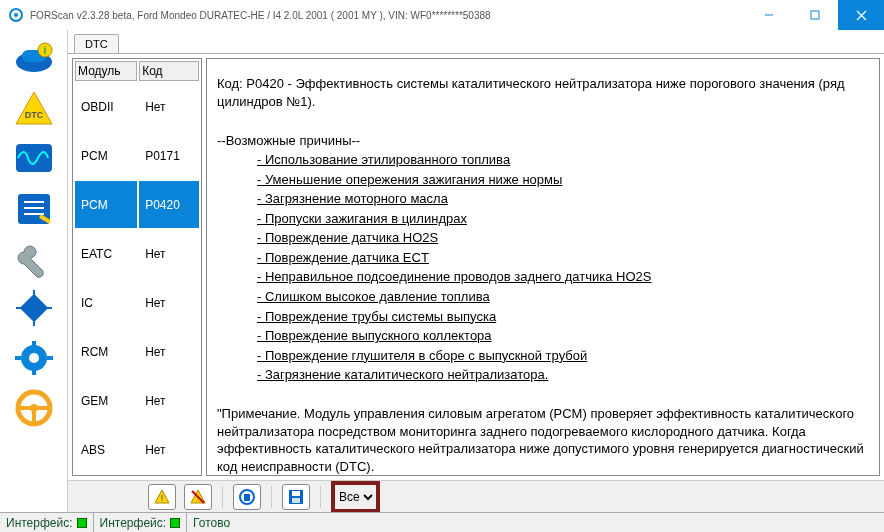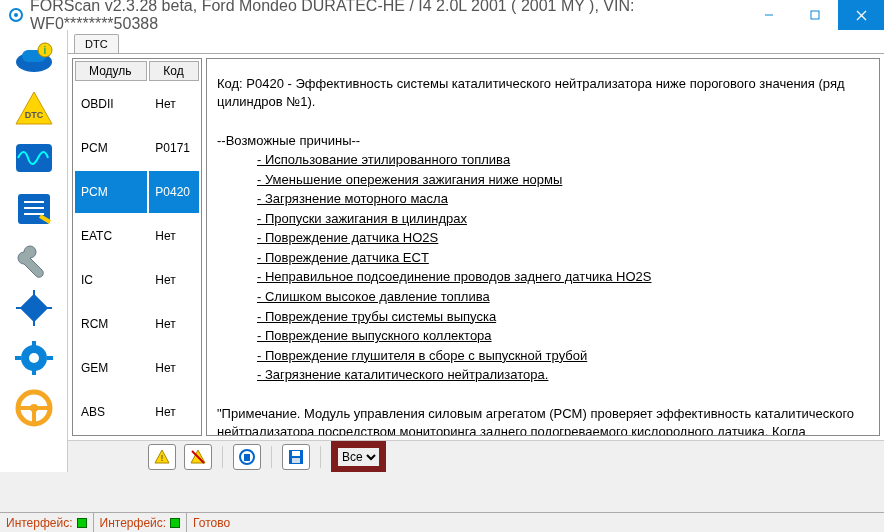--- a/index.html
+++ b/index.html
@@ -1,43 +1,43 @@
 <!DOCTYPE html>
 <html><head>
 <meta charset="utf-8">
 <style>
 * { box-sizing: border-box; margin: 0; padding: 0; }
 body { font-family: Tahoma, Arial, sans-serif; font-size: 12px; background: #f0f0f0; width: 884px; height: 532px; overflow: hidden; display: flex; flex-direction: column; }
-.titlebar { height: 30px; background: #fff; display: flex; align-items: center; padding-left: 8px; color: #555; font-size: 16px; }
+.titlebar { height: 30px; background: #fff; display: flex; align-items: center; padding-left: 8px; color: #555; font-size: 10px; }
 .titlebar-icon { width: 16px; height: 16px; margin-right: 6px; }
 .titlebar-text { flex: 1; }
 .win-controls { display: flex; height: 100%; }
 .win-btn { width: 46px; height: 30px; display: flex; align-items: center; justify-content: center; color: #000; }
 .win-btn.close { background: #0a84d8; color: #fff; width: 46px; }
 .win-btn.min, .win-btn.max { color: #0a84d8; }
 .main { flex: 1; display: flex; overflow: hidden; }
 .sidebar { width: 68px; background: #fff; border-right: 1px solid #ccc; display: flex; flex-direction: column; align-items: center; padding-top: 4px; gap: 2px; }
 .side-btn { width: 56px; height: 48px; display: flex; align-items: center; justify-content: center; border-radius: 4px; }
 .content { flex: 1; display: flex; flex-direction: column; background: #fff; overflow: hidden; }
 .tabstrip { height: 24px; display: flex; align-items: flex-end; padding-left: 6px; border-bottom: 1px solid #aaa; }
 .tab { padding: 3px 10px; border: 1px solid #aaa; border-bottom: none; background: #f5f5f5; font-size: 11px; border-top-left-radius: 2px; border-top-right-radius: 2px; }
 .workarea { flex: 1; display: flex; overflow: hidden; padding: 4px; gap: 4px; }
 .dtc-table { width: 130px; border: 1px solid #888; font-size: 12px; }
-.dtc-table th { background: #f0f0f0; border: 1px solid #aaa; padding: 2px 13px; text-align: left; font-weight: normal; }
+.dtc-table th { background: #f0f0f0; border: 1px solid #aaa; padding: 2px 2px; text-align: left; font-weight: normal; }
 .dtc-table td { padding: 2px 6px; border: 0; }
 .dtc-table tr.selected td { background: #0a84d8; color: #fff; }
 .dtc-table tbody tr { height: 20px; margin-left: 17px; }
 .detail { flex: 1; border: 1px solid #888; padding: 16px 10px; font-size: 13px; color: #000; overflow: hidden; line-height: 1.35; }
 .detail p { margin-bottom: 2px; }
 .indent { padding-left: 40px; text-decoration: underline; }
 .toolbar { height: 32px; background: #f0f0f0; border-top: 1px solid #ccc; display: flex; align-items: center; padding-left: 80px; gap: 8px; }
 .tool-btn { width: 28px; height: 26px; border: 1px solid #888; border-radius: 3px; background: #fff; display: flex; align-items: center; justify-content: center; }
 .tool-sep { width: 1px; height: 22px; background: #ccc; margin: 0 2px; }
-.tool-select { height: 32px; font-size: 12px; border: 7px solid #7f1d1d; }
-.statusbar { height: 20px; background: #f0f0f0; border-top: 1px solid #aaa; display: flex; align-items: center; font-size: 12px; color: #c2410c; margin-top: 40px; }
+.tool-select { height: 32px; font-size: 12px; border: 4px solid #7f1d1d; }
+.statusbar { height: 20px; background: #f0f0f0; border-top: 1px solid #aaa; display: flex; align-items: center; font-size: 12px; color: #14532d; }
 .status-seg { padding: 0 6px; display: flex; align-items: center; gap: 4px; border-right: 1px solid #aaa; height: 100%; }
 .led { width: 10px; height: 10px; background: #0c0; border: 1px solid #060; }
 </style>
 </head>
 <body>
 
 <div class="titlebar">
   <span class="titlebar-icon">
     <svg viewBox="0 0 16 16" width="16" height="16">
         <circle cx="8" cy="8" r="6" fill="none" stroke="#0a84d8" stroke-width="2"></circle>

